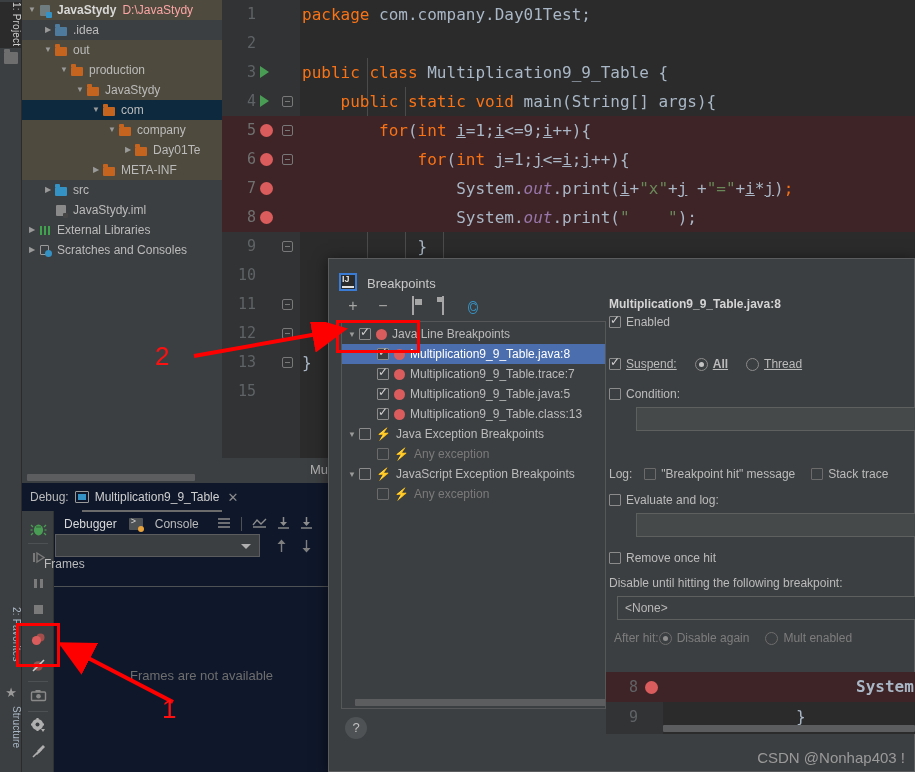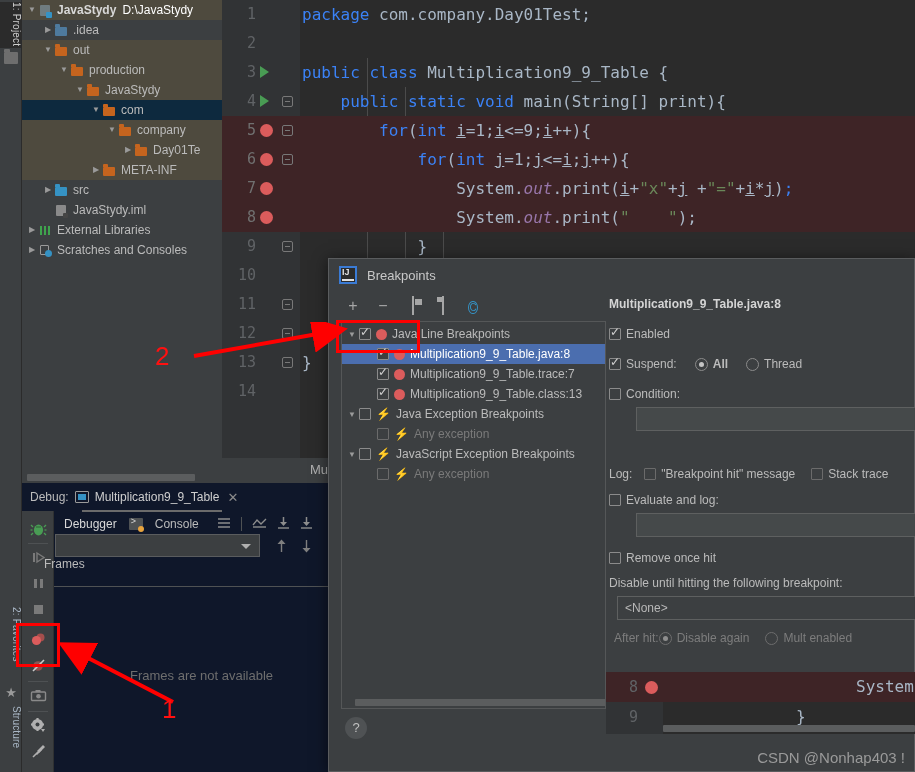--- a/index.html
+++ b/index.html
@@ -92,21 +92,21 @@
   .ico-scratch i {
     position:absolute; left:2px; top:1px; width:9px; height:10px;
     border:1px solid #9a9a9a; border-radius:1px;
   }
   .ico-scratch i:after {
     content:''; position:absolute; right:-4px; bottom:-3px; width:7px; height:7px;
     background:#3592c4; border-radius:50%;
   }
   .tree-label { font-size: 12px; }
   .tree-label.bold { font-weight: bold; color: #d8d8d8; }
-  .tree-path { color: #ffffff; margin-left: 6px; font-size: 12px; }
+  .tree-path { color: #fca5a5; margin-left: 6px; font-size: 12px; }
 
   .hscroll-track {
     position: absolute; background: #3c3f41;
   }
   .hscroll-thumb { position: absolute; background: #5b5d5e; border-radius: 1px; }
 
   
   .editor {
     position: absolute; left: 222px; top: 0; width: 693px; height: 458px;
     background: #2b2b2b; overflow: hidden;
@@ -144,40 +144,40 @@
     content:''; position:absolute; left:2px; top:4px; width:5px; height:1px;
     background:#787878;
   }
   .code-text {
     position: absolute; left: 80px; line-height: 29px;
     font-family: "DejaVu Sans Mono", monospace; font-size: 16px;
   }
   .indent-guide {
     position: absolute; width: 1px; background: #4b4b4b;
   }
-  .kw { color: #3b82f6; }
+  .kw { color: #f97316; }
   .cls { color: #a9b7c6; }
   .pl { color: #a9b7c6; }
   .str { color: #6a8759; }
   .fld { color: #9876aa; font-style: italic; }
   .var-u { color: #a9b7c6; text-decoration: underline; }
 
   .editor-hscroll {
     position: absolute; left: 222px; top: 470px; width: 110px; height: 8px;
   }
 
   
   .dialog {
     position: absolute; left: 328px; top: 258px; width: 587px; height: 514px;
     background: #3c3f41; border: 1px solid #5a5c5e;
     box-shadow: 0 2px 14px rgba(0,0,0,.55);
   }
   .dlg-title {
     position: absolute; left: 0; top: 0; width: 587px; height: 32px;
-    display: flex; align-items: center; padding-left: 10px;
+    display: flex; align-items: flex-end; padding-left: 10px;
   }
   .ij-logo {
     width: 18px; height: 18px; background: #2b2b2b;
     border: 2px solid #3a7bd5; position: relative; flex: 0 0 18px;
     margin-right: 10px;
   }
   .ij-logo:before {
     content:'IJ'; position:absolute; left:1px; top:-1px; font-size:9px;
     color:#e0e0e0; font-family:"Liberation Sans",sans-serif; font-weight:bold;
   }
@@ -485,31 +485,31 @@
 
   <div class="editor">
     <div class="gutter"></div>
     <div class="indent-guide" style="left:145px; top:58px; height:225px;"></div>
     <div class="indent-guide" style="left:183px; top:87px; height:196px;"></div>
     <div class="indent-guide" style="left:221px; top:116px; height:167px;"></div>
     <div id="editor-lines">
         <div class="code-line" style="top: 0px;"><span class="lnum">1</span><span class="code-text"><span class="kw">package </span><span class="pl">com.company.Day01Test;</span></span></div>
         <div class="code-line" style="top: 29px;"><span class="lnum">2</span><span class="code-text"></span></div>
         <div class="code-line" style="top: 58px;"><span class="lnum">3</span><span class="run-arrow"></span><span class="code-text"><span class="kw">public class </span><span class="cls">Multiplication9_9_Table</span><span class="pl"> {</span></span></div>
-        <div class="code-line" style="top: 87px;"><span class="lnum">4</span><span class="run-arrow"></span><span class="fold"></span><span class="code-text"><span class="kw">    public static void </span><span class="cls">main</span><span class="pl">(String[] print){</span></span></div>
+        <div class="code-line" style="top: 87px;"><span class="lnum">4</span><span class="run-arrow"></span><span class="fold"></span><span class="code-text"><span class="kw">    public static void </span><span class="cls">main</span><span class="pl">(String[] args){</span></span></div>
         <div class="code-line bp-line" style="top: 116px;"><span class="lnum">5</span><span class="bp-dot"></span><span class="fold"></span><span class="code-text"><span class="kw">        for</span><span class="pl">(</span><span class="kw">int </span><span class="var-u">i</span><span class="pl">=1;</span><span class="var-u">i</span><span class="pl">&lt;=9;</span><span class="var-u">i</span><span class="pl">++){</span></span></div>
         <div class="code-line bp-line" style="top: 145px;"><span class="lnum">6</span><span class="bp-dot"></span><span class="fold"></span><span class="code-text"><span class="kw">            for</span><span class="pl">(</span><span class="kw">int </span><span class="var-u">j</span><span class="pl">=1;</span><span class="var-u">j</span><span class="pl">&lt;=</span><span class="var-u">i</span><span class="pl">;</span><span class="var-u">j</span><span class="pl">++){</span></span></div>
         <div class="code-line bp-line" style="top: 174px;"><span class="lnum">7</span><span class="bp-dot"></span><span class="code-text"><span class="pl">                System.</span><span class="fld">out</span><span class="pl">.print(</span><span class="var-u">i</span><span class="pl">+</span><span class="str">"x"</span><span class="pl">+</span><span class="var-u">j</span><span class="pl"> +</span><span class="str">"="</span><span class="pl">+</span><span class="var-u">i</span><span class="pl">*</span><span class="var-u">j</span><span class="pl">)</span><span class="kw">;</span></span></div>
         <div class="code-line bp-line" style="top: 203px;"><span class="lnum">8</span><span class="bp-dot"></span><span class="code-text"><span class="pl">                System.</span><span class="fld">out</span><span class="pl">.print(</span><span class="str">"    "</span><span class="pl">);</span></span></div>
         <div class="code-line" style="top: 232px;"><span class="lnum">9</span><span class="fold"></span><span class="code-text"><span class="pl">            }</span></span></div>
         <div class="code-line" style="top: 261px;"><span class="lnum">10</span><span class="code-text"><span class="pl">            System.</span><span class="fld">out</span><span class="pl">.println();</span></span></div>
         <div class="code-line" style="top: 290px;"><span class="lnum">11</span><span class="fold"></span><span class="code-text"></span></div>
         <div class="code-line" style="top: 319px;"><span class="lnum">12</span><span class="fold"></span><span class="code-text"></span></div>
         <div class="code-line" style="top: 348px;"><span class="lnum">13</span><span class="fold"></span><span class="code-text"><span class="pl">}</span></span></div>
-        <div class="code-line" style="top: 377px;"><span class="lnum">14</span><span class="code-text"></span></div>
+        <div class="code-line" style="top: 377px;"><span class="lnum">15</span><span class="code-text"></span></div>
       </div>
   </div>
   <div class="hscroll-track editor-hscroll"></div>
   <div style="position:absolute; left:305px; top:458px; width:610px; height:25px; background:#3c3f41;"></div>
   <div style="position:absolute; left:310px; top:462px; font-size:13px; color:#b0b0b0;">Mult</div>
 
   <div class="debug-window">
     <div class="debug-header">
       <span class="lbl">Debug:</span>
       <span class="dbg-run-ico"></span>
@@ -694,20 +694,26 @@
           <div class="bp-row" style="padding-left: 21px;">
             <span class="bp-tw"></span>
             <span class="cbx on"></span>
             <span class="dot-red"></span>
             <span class="bp-label">Multiplication9_9_Table.trace:7</span>
           </div>
           <div class="bp-row" style="padding-left: 21px;">
             <span class="bp-tw"></span>
             <span class="cbx on"></span>
             <span class="dot-red"></span>
+            <span class="bp-label">Multiplication9_9_Table.java:5</span>
+          </div>
+          <div class="bp-row" style="padding-left: 21px;">
+            <span class="bp-tw"></span>
+            <span class="cbx on"></span>
+            <span class="dot-red"></span>
             <span class="bp-label">Multiplication9_9_Table.class:13</span>
           </div>
           <div class="bp-row" style="padding-left: 3px;">
             <span class="bp-tw">▼</span>
             <span class="cbx"></span>
             <span class="bolt">⚡</span>
             <span class="bp-label">Java Exception Breakpoints</span>
           </div>
           <div class="bp-row" style="padding-left: 21px;">
             <span class="bp-tw"></span>
@@ -731,26 +737,26 @@
       <div class="hscroll-track bp-tree-hscroll">
         <div class="hscroll-thumb" style="left:0; top:1px; width:255px; height:7px;"></div>
       </div>
     </div>
 
     <div class="help-btn">?</div>
 
     <div class="bp-detail">
       <div class="bp-detail-title">Multiplication9_9_Table.java:8</div>
 
-      <div class="fld-row" style="left:0; top:32px;">
+      <div class="fld-row" style="left:0; top:20px;">
         <span class="cbx on"></span>
         <span class="lbl">Enabled</span>
       </div>
 
-      <div class="fld-row" style="left:0; top:62px;">
+      <div class="fld-row" style="left:0; top:62px;text-decoration:underline;">
         <span class="cbx on"></span>
         <span class="lbl" style="margin-right:18px;">Suspend:</span>
         <span class="radio on"></span>
         <span class="lbl" style="font-weight:bold; margin-right:18px;">All</span>
         <span class="radio"></span>
         <span class="lbl">Thread</span>
       </div>
 
       <div class="fld-row" style="left:0; top:92px;">
         <span class="cbx"></span>
@@ -791,21 +797,21 @@
       </div>
     </div>
   </div>
 
   <div class="code-preview">
     <div class="cp-gutter"></div>
     <div id="cp-lines">
         <div class="cp-line bp" style="top: 0px;">
           <span class="cp-num">8</span>
           <span class="cp-dot"></span>
-          <span class="cp-text" style="left: 250px;">System</span>
+          <span class="cp-text" style="left: 250px; font-weight: bold;">System</span>
         </div>
         <div class="cp-line" style="top: 30px;">
           <span class="cp-num">9</span>
           <span class="cp-text" style="left: 190px;">}</span>
         </div>
       </div>
     <div class="hscroll-thumb" style="left:57px; bottom:2px; width:252px; height:7px;"></div>
   </div>
 
   <div class="anno-box" style="left:16px; top:623px; width:44px; height:44px;"></div>

